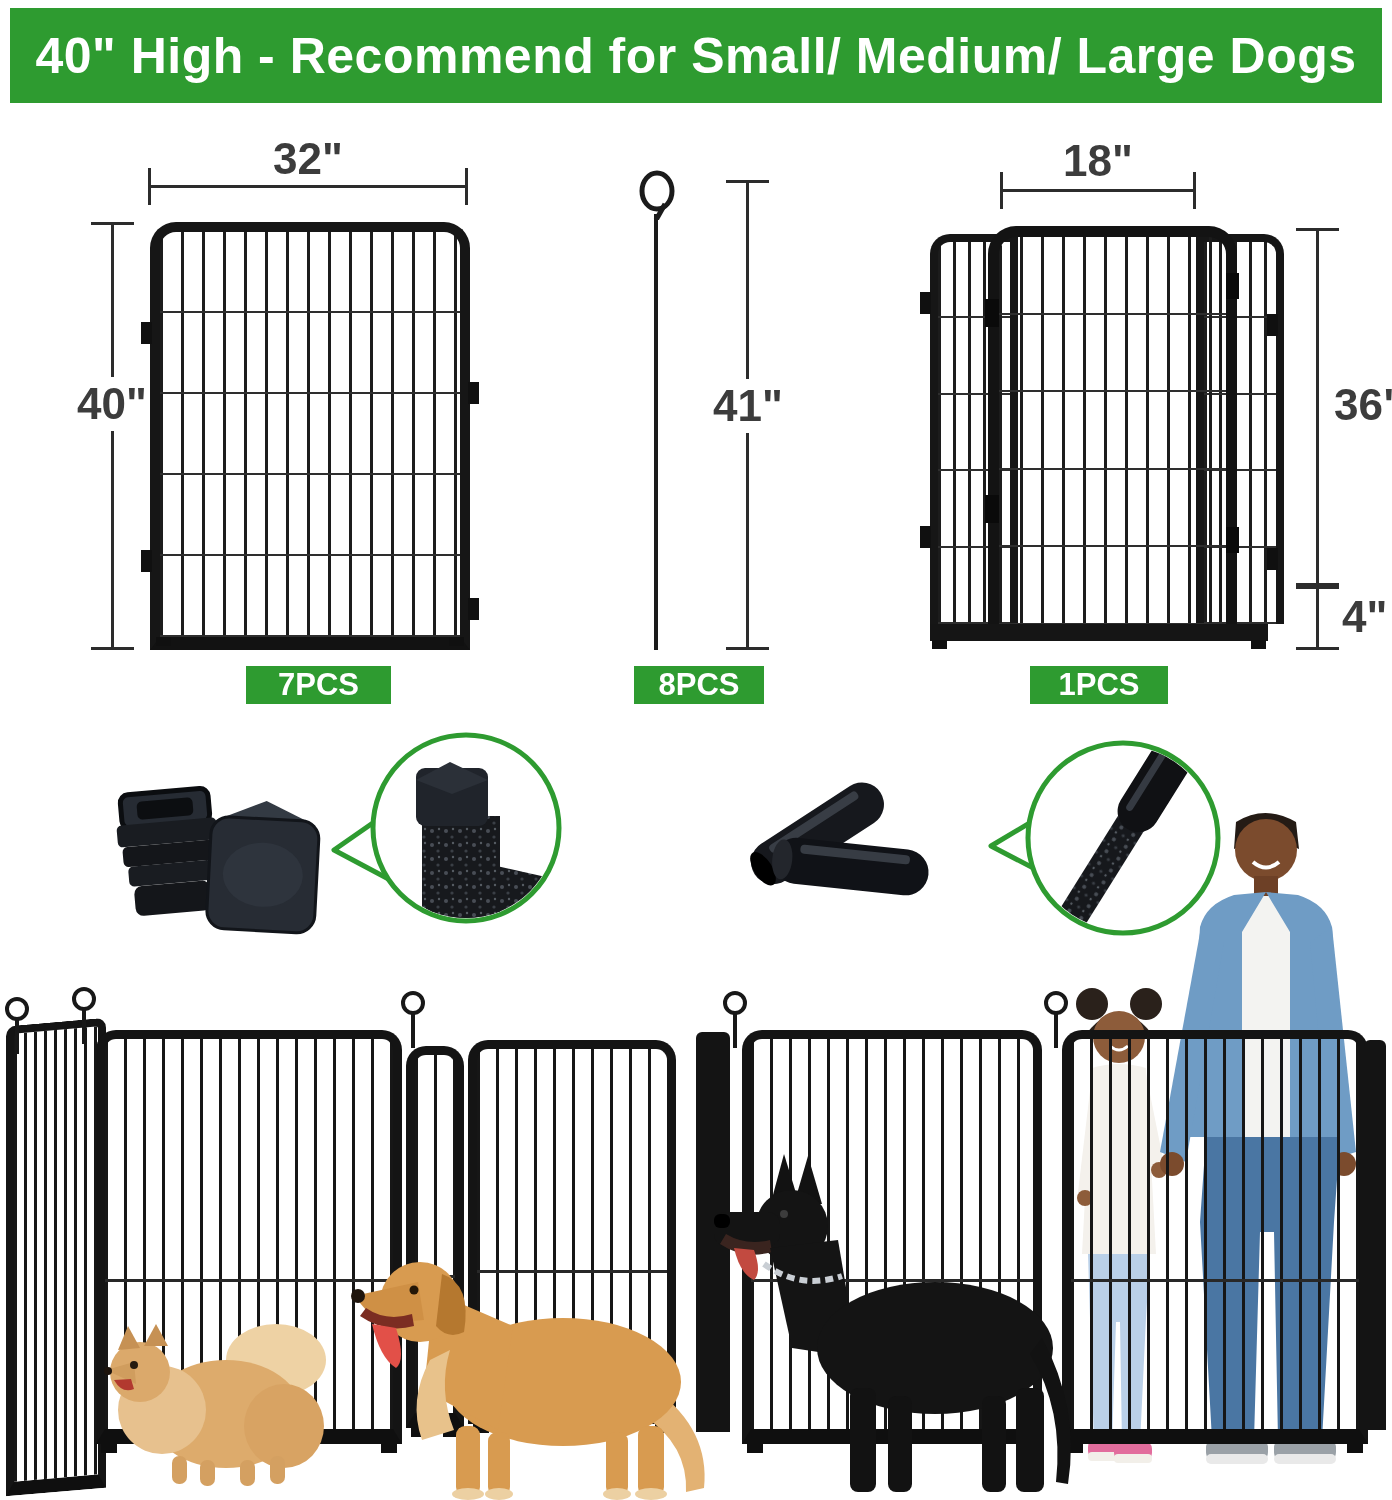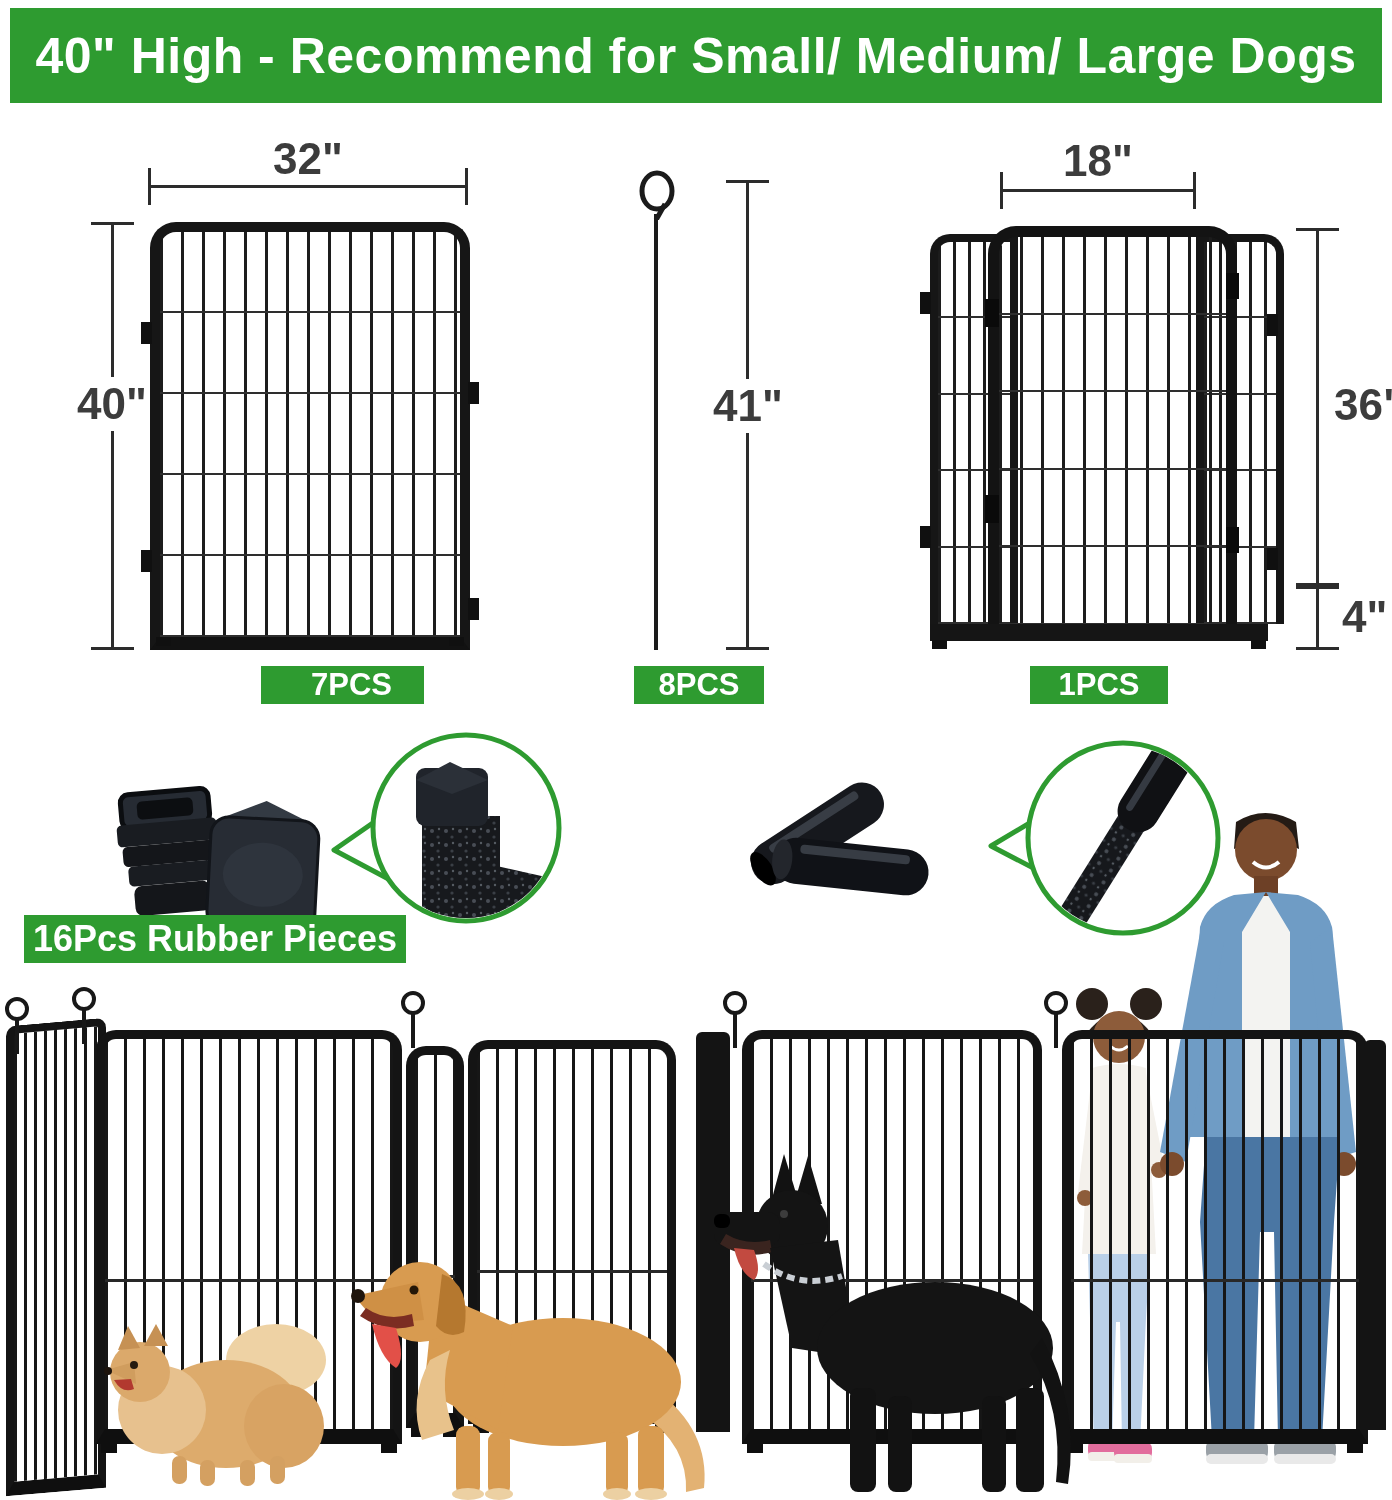--- a/index.html
+++ b/index.html
@@ -73,21 +73,21 @@
   <div class="abs dim-label dim-mid" style="left:112px;top:404px;">40"</div>
 
   <div class="abs panelA grid4" style="left:150px;top:222px;width:300px;height:405px;">
     <span class="foot" style="left:-4px;"></span>
     <span class="foot" style="right:-4px;"></span>
     <span class="tab" style="left:-19px;top:90px;"></span>
     <span class="tab" style="left:-19px;top:318px;"></span>
     <span class="tab" style="right:-19px;top:150px;"></span>
     <span class="tab" style="right:-19px;top:366px;"></span>
   </div>
-  <div class="abs badge" style="left:261px;top:666px;width:145px;padding-left:18px;">7PCS</div>
+  <div class="abs badge" style="left:246px;top:666px;width:145px;">7PCS</div>
 
   <svg class="abs" style="left:630px;top:170px;" width="60" height="50">
     <ellipse cx="27" cy="21" rx="15" ry="18" fill="none" stroke="#1b1b1b" stroke-width="5"></ellipse>
     <path d="M35 34 L26 50" stroke="#1b1b1b" stroke-width="5" fill="none"></path>
   </svg>
   <div class="abs" style="left:654px;top:214px;width:4px;height:436px;background:#1b1b1b;"></div>
   <div class="abs vdim" style="left:746px;top:180px;height:470px;"></div>
   <div class="abs dim-label dim-mid" style="left:748px;top:406px;">41"</div>
   <div class="abs badge" style="left:634px;top:666px;width:130px;">8PCS</div>
 
@@ -151,21 +151,20 @@
     <circle cx="136" cy="100" r="93" fill="#fff"></circle>
     <g clip-path="url(#c1)">
       <path d="M96 122 L229 152 L229 193 L96 193 Z" fill="url(#sp1)"></path>
       <rect x="92" y="88" width="78" height="105" fill="url(#sp1)"></rect>
       <rect x="86" y="40" width="72" height="58" rx="9" fill="#20242b"></rect>
       <path d="M86 52 L120 34 L158 52 L122 66 Z" fill="#2b3038"></path>
     </g>
     <circle cx="136" cy="100" r="93" fill="none" stroke="#2E9B30" stroke-width="5"></circle>
   </svg>
 
-  <div class="abs banner" style="left:24px;top:915px;width:382px;">16Pcs Rubber Pieces</div>
 
   <svg class="abs" style="left:725px;top:755px;" width="235" height="155">
     <g transform="rotate(-33 90 80)">
       <rect x="18" y="58" width="150" height="44" rx="22" fill="#16181d"></rect>
       <ellipse cx="28" cy="80" rx="9" ry="19" fill="#000"></ellipse>
       <rect x="44" y="64" width="104" height="9" rx="4" fill="#3e444c" opacity="0.85"></rect>
     </g>
     <g transform="rotate(6 120 110)">
       <rect x="48" y="88" width="156" height="46" rx="23" fill="#101217"></rect>
       <ellipse cx="57" cy="111" rx="10" ry="20" fill="#23262c"></ellipse>

